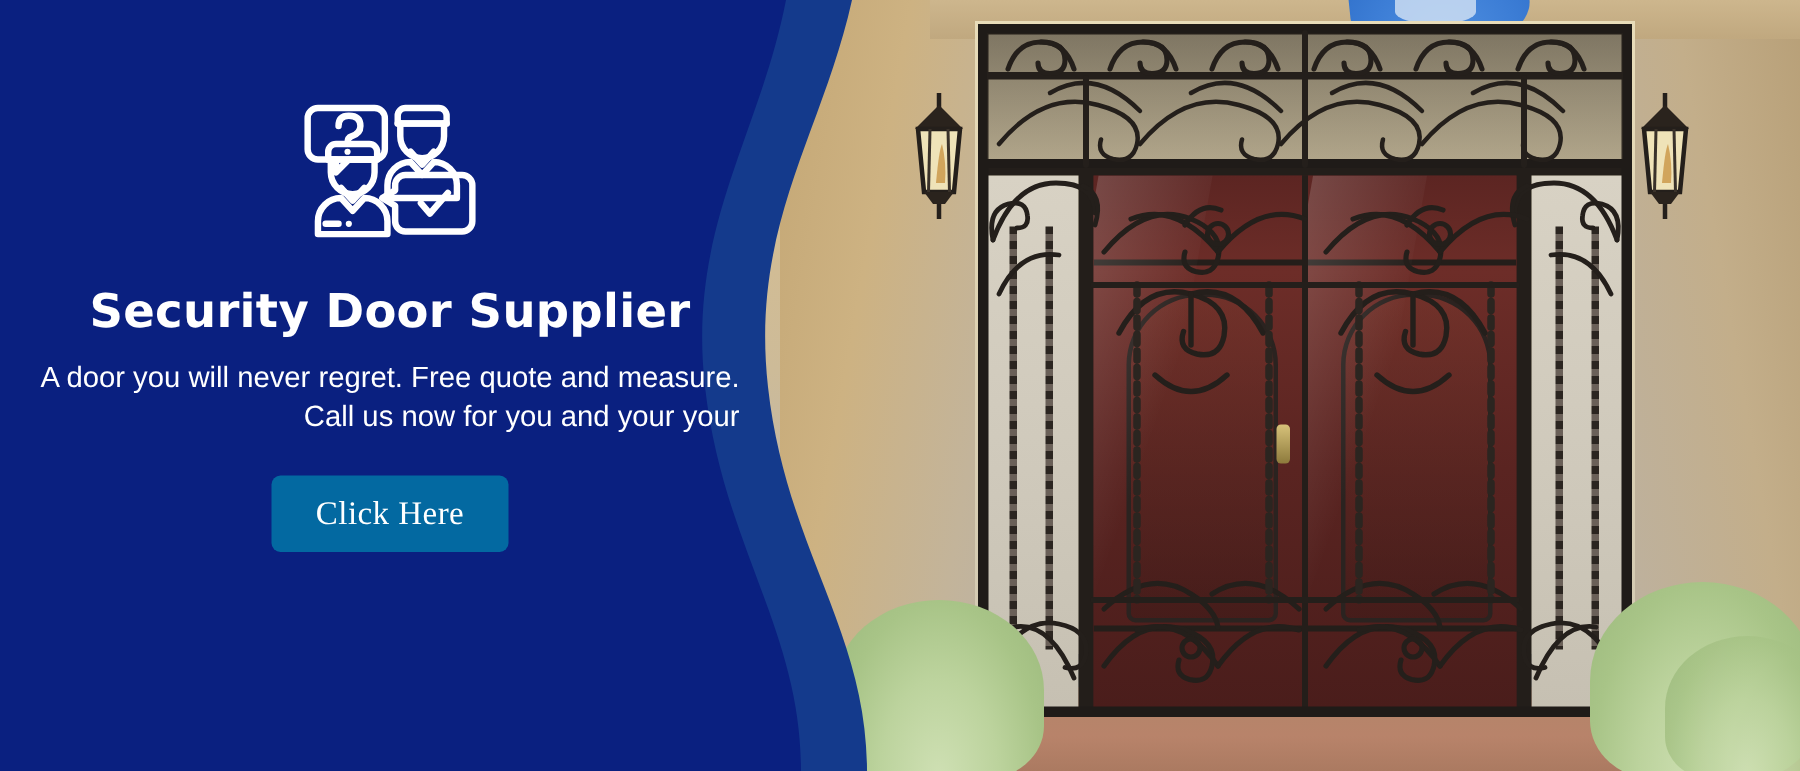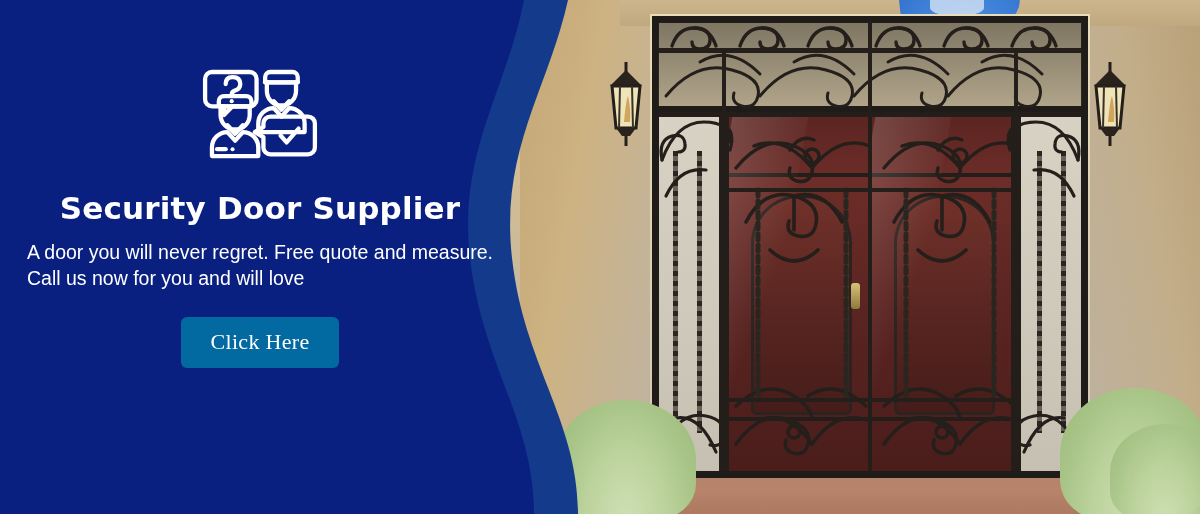--- a/index.html
+++ b/index.html
@@ -243,21 +243,21 @@
     letter-spacing: .2px;
     text-align: center;
     line-height: 1.1;
   }
   .subhead {
     margin: 14px 0 0 0;
     color: #ffffff;
     font-family: "Liberation Sans", sans-serif;
     font-size: 19.5px;
     font-weight: normal;
-    text-align: left;
+    text-align: right;
     line-height: 1.34;
     max-width: 500px;
   }
   .cta {
     margin-top: 26px;
     display: inline-block;
     background: #0369a1;
     color: #ffffff;
     font-family: "Liberation Serif", serif;
     font-size: 22px;
@@ -511,19 +511,19 @@
           <path d="M76 66 h44 a8 8 0 0 1 8 8 v28 a8 8 0 0 1 -8 8 h-44 a8 8 0 0 1 -8 -8 v-12 l-10 -6 l10 -6 v-4 a8 8 0 0 1 8 -8 z"></path>
           <path d="M88 88 l7 8 l14 -16"></path>
         </g>
       </g>
     </svg>
 
     <h1 class="headline">Security Door Supplier</h1>
 
     <p class="subhead">
       <span>A door you will never regret. Free quote and measure.</span><br>
-      <span>Call us now for you and will love</span>
+      <span>Call us now for you and your your</span>
     </p>
 
     <button class="cta">Click Here</button>
   </div>
 
 </div>
 
 </body></html>

